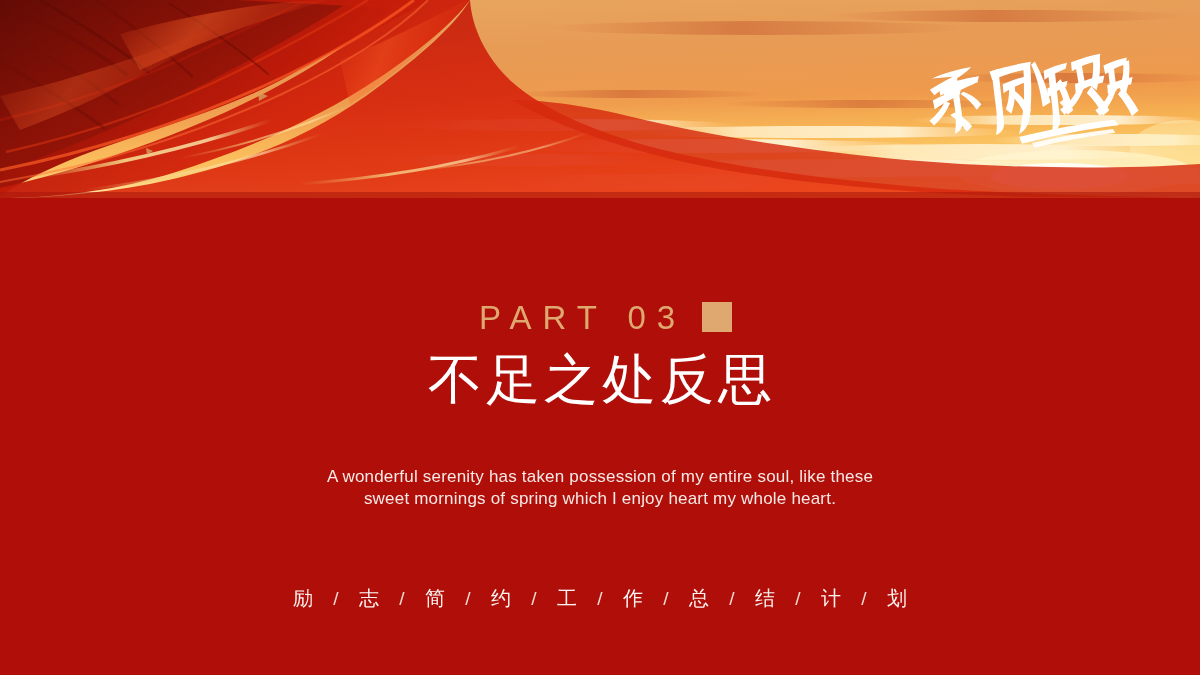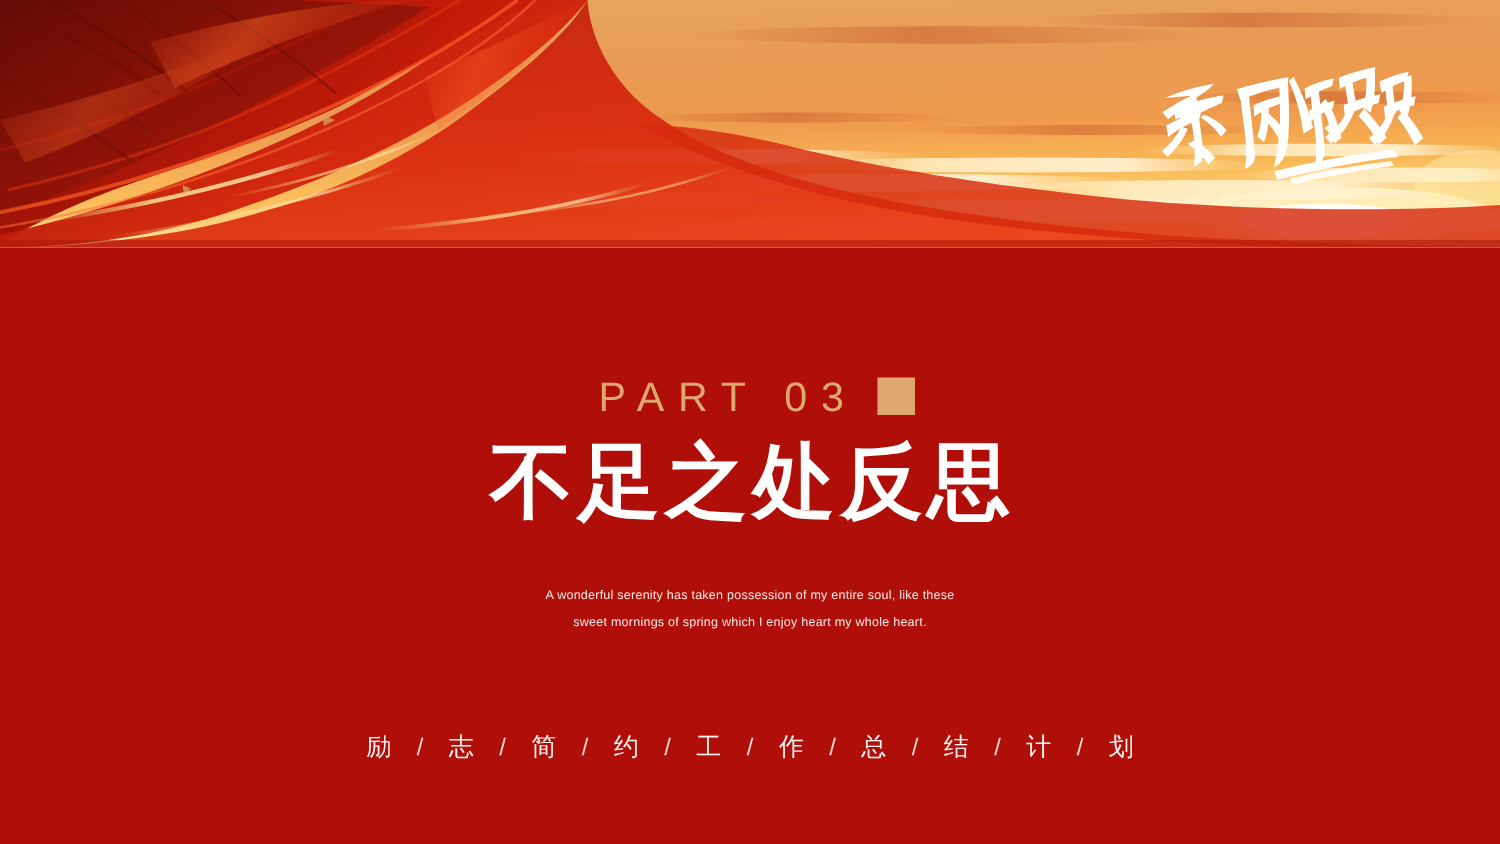--- a/index.html
+++ b/index.html
@@ -71,36 +71,36 @@
     width:30px; height:30px;
     background:#dfa871;
     flex:none;
     margin-left:-2px;
   }
 
   .main-title {
     position:absolute;
     left:0; top:152px;
     width:1200px;
-    font-size:66px;
-    font-weight:700;
+    font-size:54px;
+    font-weight:400;
     color:#ffffff;
     letter-spacing:4px;
     text-indent:4px;
     line-height:1.08;
     white-space:nowrap;
   }
 
   .subtitle {
     position:absolute;
     left:0; top:268px;
     width:1200px;
   }
   .subtitle-line {
-    font-size:10px;
+    font-size:17px;
     font-weight:400;
     color:#f7e9e6;
     line-height:22px;
     letter-spacing:0.2px;
   }
 
   .footer {
     position:absolute;
     left:0; top:390px;
     width:1200px;

